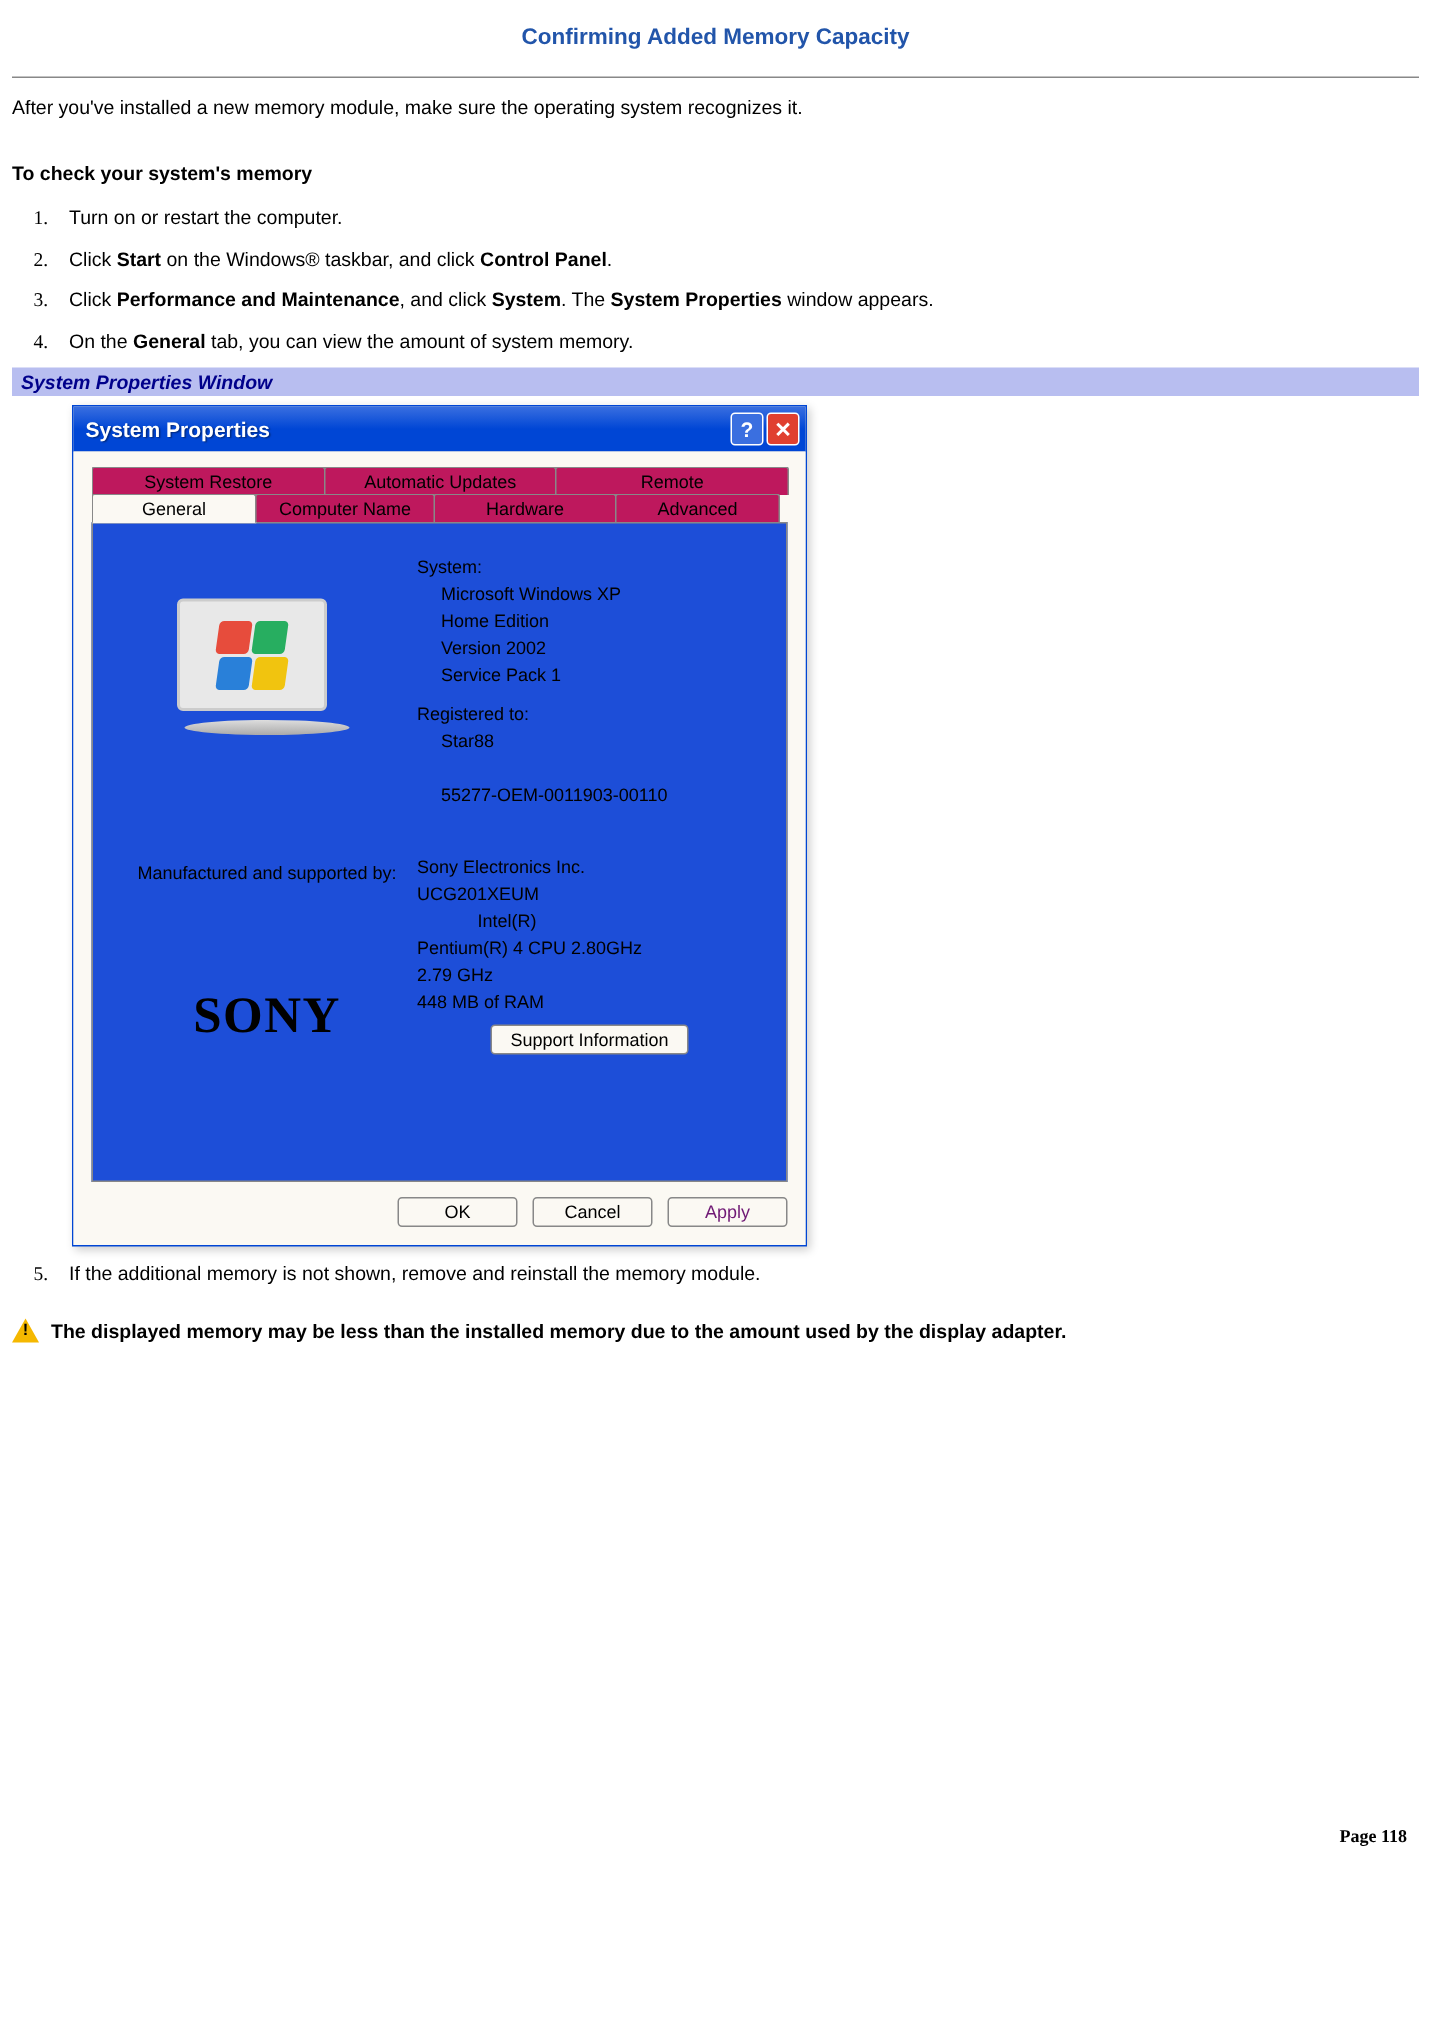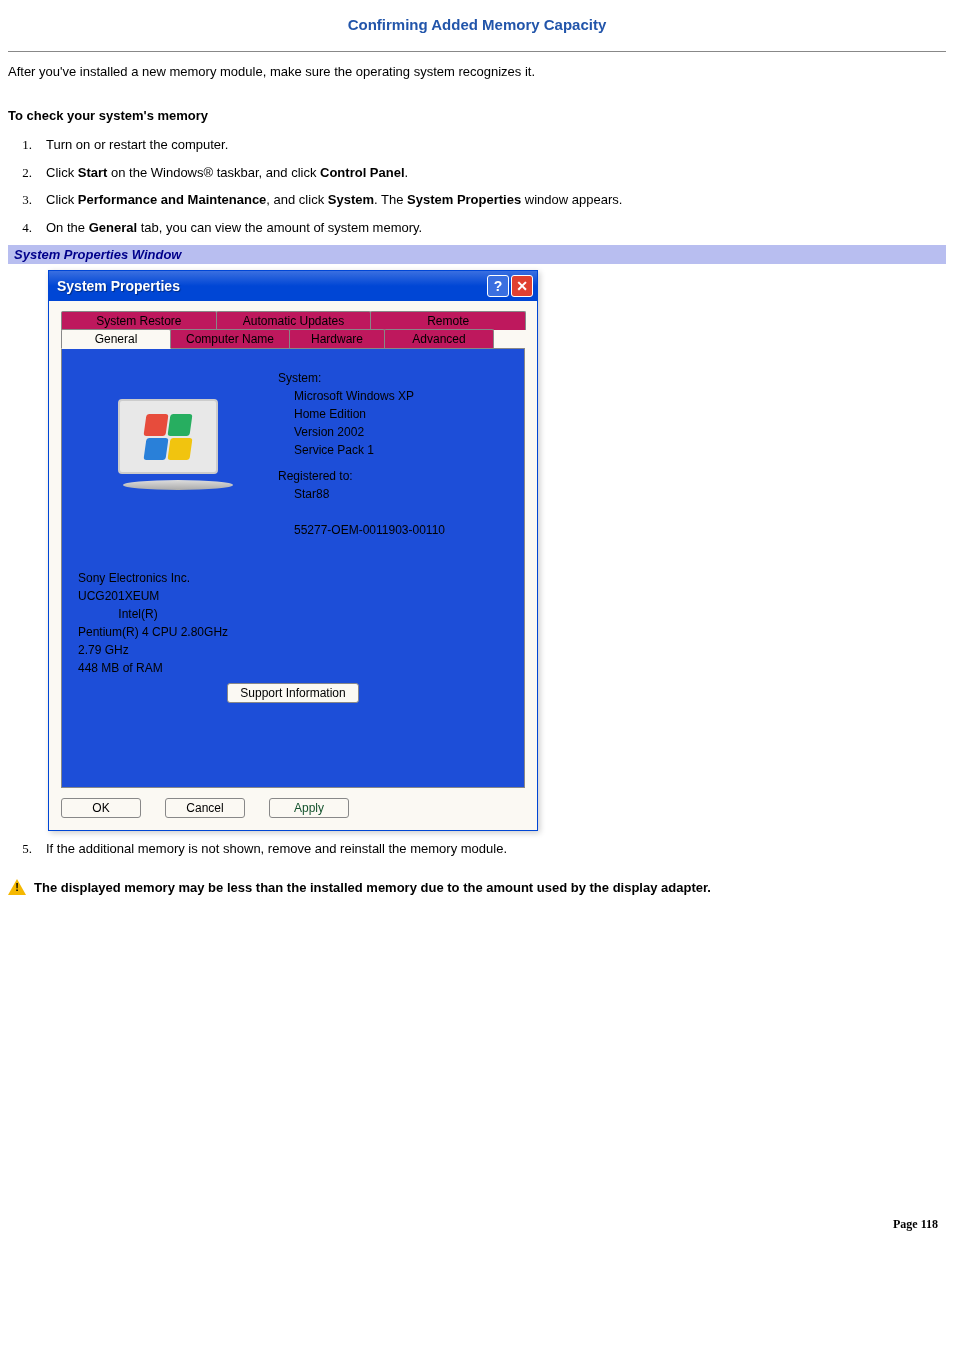--- a/index.html
+++ b/index.html
@@ -193,25 +193,25 @@
   .support-btn-wrap { text-align: center; margin-top: 6px; }
   .xp-btn {
     font-family: Tahoma, sans-serif;
     font-size: 12px;
     background: #fbf9f3;
     border: 1px solid #888;
     border-radius: 3px;
     padding: 2px 12px;
     min-width: 80px;
   }
-  .xp-btn.disabled { color: #14532d; }
+  .xp-btn.disabled { color: #701a75; }
   .dialog-btns {
     display: flex;
-    justify-content: flex-start;
-    gap: 24px;
+    justify-content: flex-end;
+    gap: 10px;
     padding: 10px 0 0 0;
   }
   .note-row {
     display: flex;
     align-items: flex-start;
     gap: 8px;
     margin-top: 20px;
   }
   .warn-icon {
     width: 18px;
@@ -291,21 +291,21 @@
   <div class="window-body">
     <div class="tabs">
       <div class="tab-row back">
         <div class="tab">System Restore</div>
         <div class="tab">Automatic Updates</div>
         <div class="tab">Remote</div>
       </div>
       <div class="tab-row front">
         <div class="tab active" style="width:110px">General</div>
         <div class="tab" style="width:120px">Computer Name</div>
-        <div class="tab" style="width:96px">Hardware</div>
+        <div class="tab" style="width:122px">Hardware</div>
         <div class="tab" style="width:110px">Advanced</div>
       </div>
       <div class="tab-panel">
 
         <div class="sys-row">
           <div class="sys-left">
             <div class="monitor">
               <div class="monitor-screen">
                 <div class="flag">
                   <span class="r"></span>
@@ -325,20 +325,24 @@
             <div class="indent">Service Pack 1</div>
 
             <div class="label" style="margin-top:8px">Registered to:</div>
             <div class="indent">Star88</div>
 
             <div class="indent gap">55277-OEM-0011903-00110</div>
           </div>
         </div>
 
         <div class="sys-row" style="margin-top:30px">
+          <div class="sys-left">
+            <div class="mfr-label">Manufactured and supported by:</div>
+            <div class="sony-logo">SONY</div>
+          </div>
           <div class="sys-right">
             <div>Sony Electronics Inc.</div>
             <div>UCG201XEUM</div>
             <div style="text-align:center;width:120px">Intel(R)</div>
             <div>Pentium(R) 4 CPU 2.80GHz</div>
             <div>2.79 GHz</div>
             <div>448 MB of RAM</div>
             <div class="support-btn-wrap">
               <button class="xp-btn">Support Information</button>
             </div>

